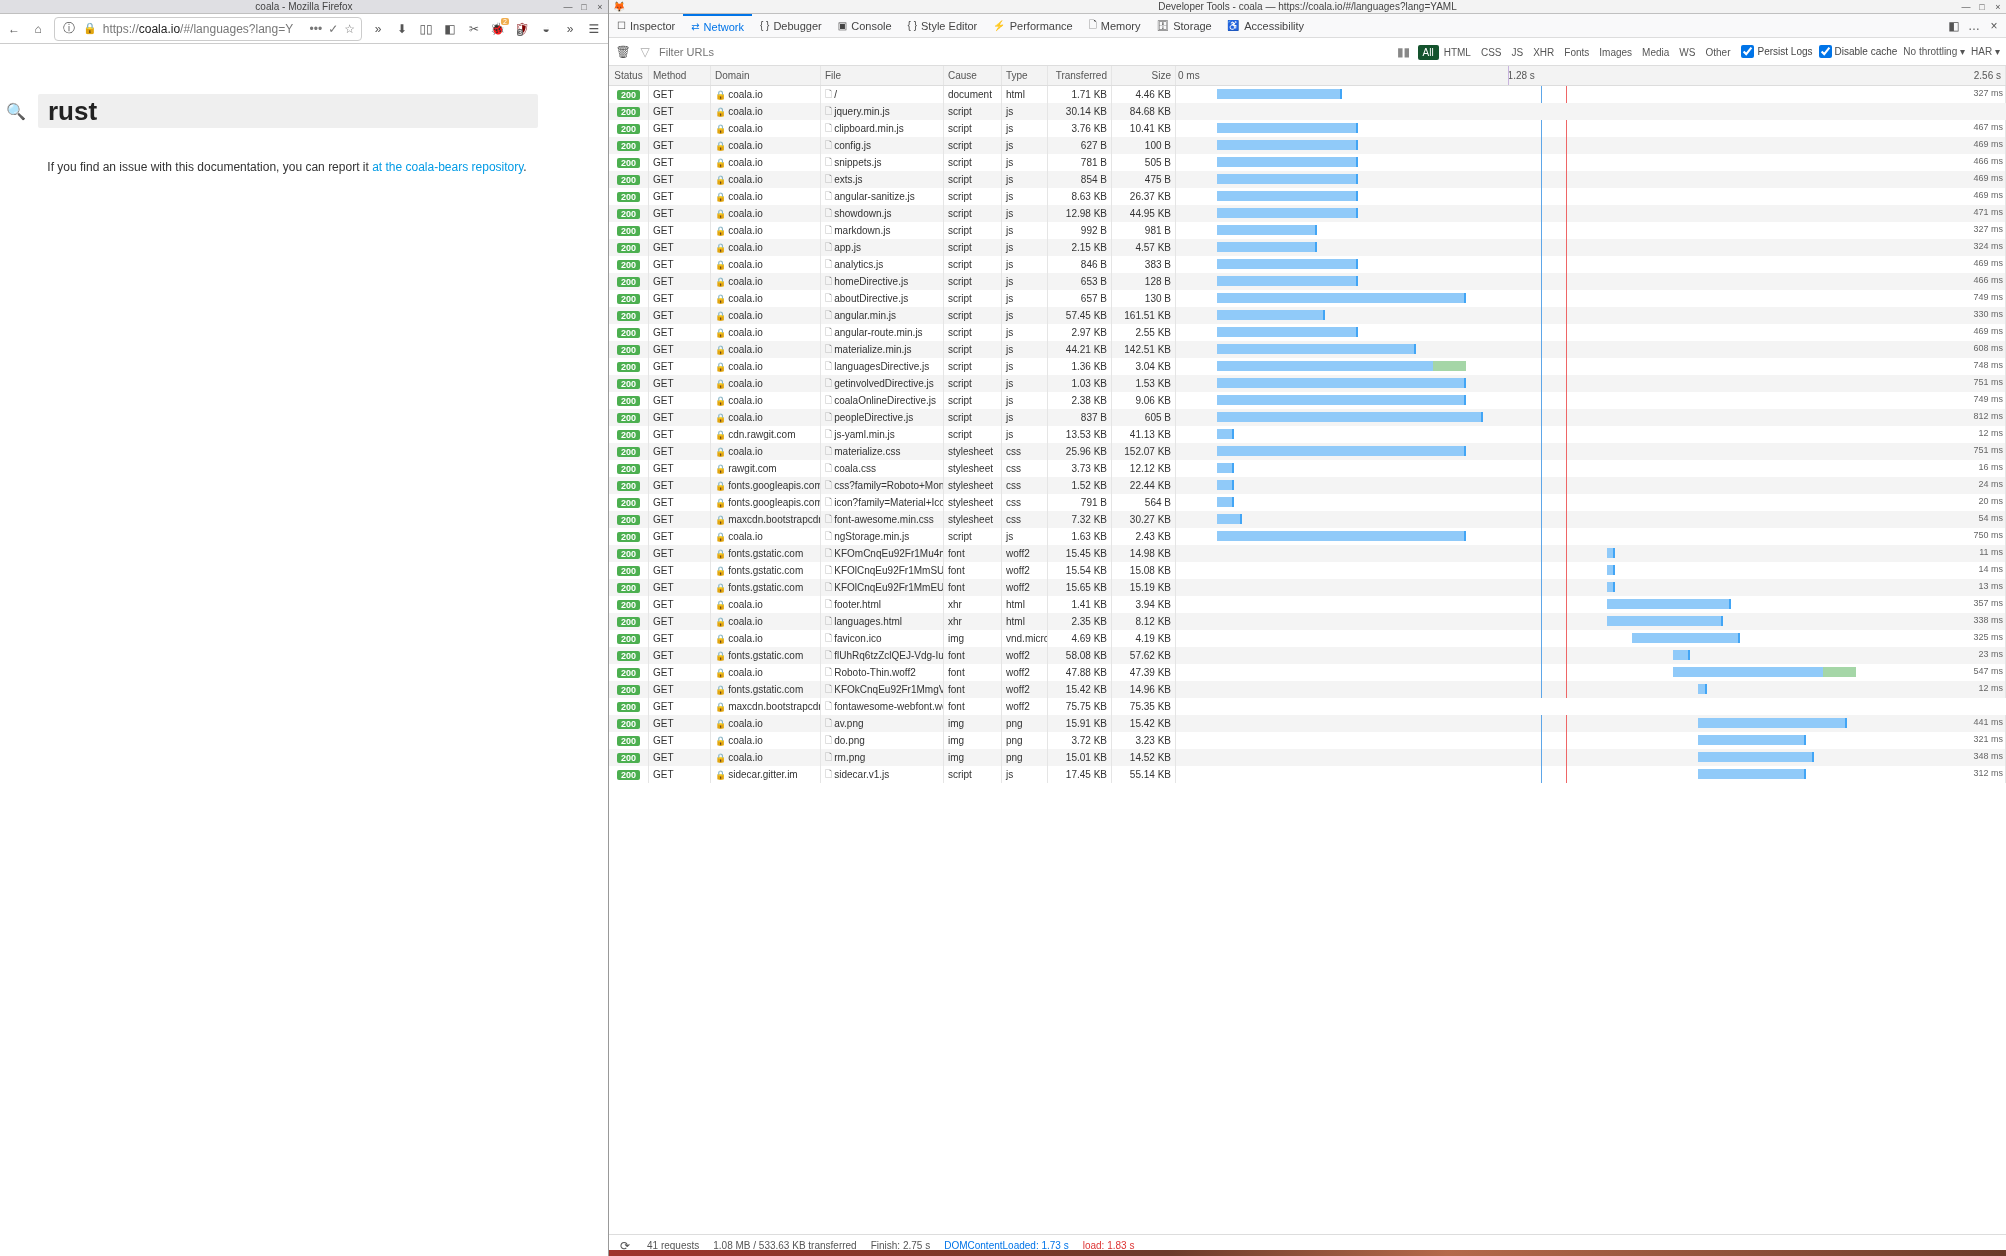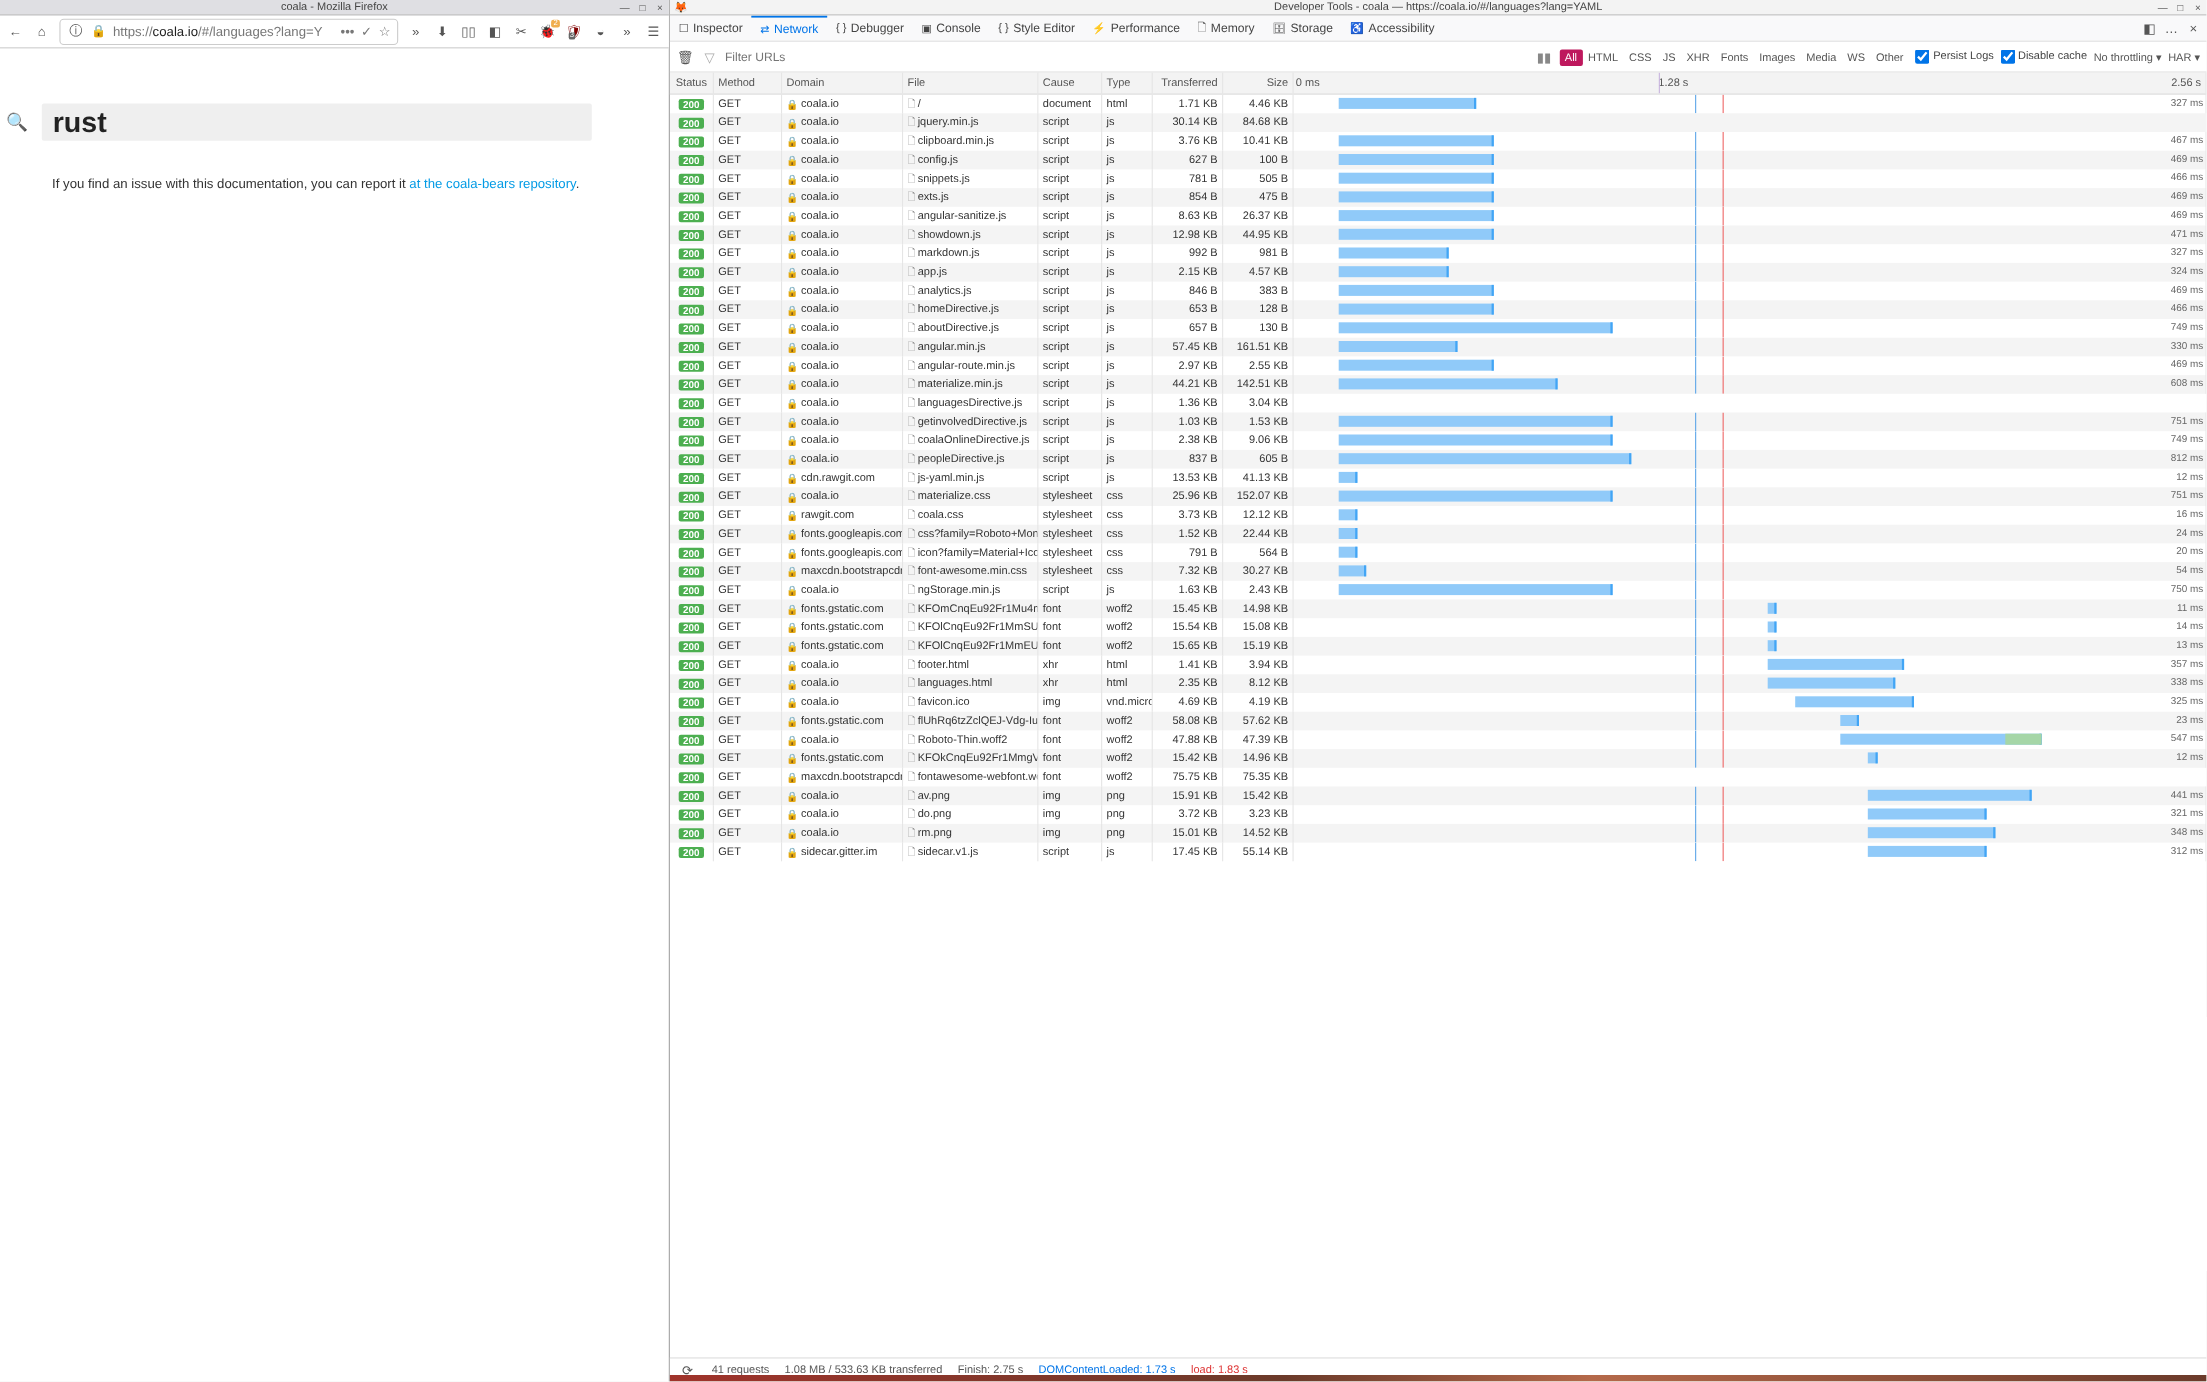--- a/index.html
+++ b/index.html
@@ -28,21 +28,21 @@
 
 .dt-tabs{height:24px;background:#f9f9fa;border-bottom:1px solid #ddd;display:flex;align-items:center;font-size:11px}
 .dt-tab{padding:0 8px;height:100%;display:flex;align-items:center;gap:4px;color:#444;border-right:0}
 .dt-tab.active{color:#0074e8;border-top:2px solid #0074e8}
 .dt-spacer{flex:1}
 .dt-win{display:flex;gap:4px;padding-right:4px}
 
 .filter-bar{height:28px;display:flex;align-items:center;gap:6px;padding:0 6px;border-bottom:1px solid #ddd;background:#fff}
 .filter-in{border:none;outline:none;flex:1;font-size:11px;color:#999}
 .chip{padding:2px 5px;font-size:10px;color:#555;border-radius:2px}
-.chip.active{background:#be185d;color:#fff}
+.chip.active{background:#14532d;color:#fff}
 .chk{display:flex;align-items:center;gap:3px;font-size:10px;color:#444}
 .chk input{accent-color:#0074e8}
 .sel{font-size:10px;border:none;color:#555}
 
 .net-head{display:flex;height:20px;background:#f3f3f3;border-bottom:1px solid #ddd;font-size:10px;color:#555}
 .net-head>div,.row>div{padding:0 4px;display:flex;align-items:center;border-right:1px solid #e5e5e5;overflow:hidden;white-space:nowrap;text-overflow:ellipsis}
 .c-status{width:40px;justify-content:center}
 .c-method{width:62px}
 .c-domain{width:110px}
 .c-file{width:123px}
@@ -466,20 +466,27 @@
         <div class="c-status">
           <span class="badge200">200</span>
         </div>
         <div class="c-method">GET</div>
         <div class="c-domain"><span class="slock">🔒</span>coala.io</div>
         <div class="c-file"><span class="fic">🗋</span>languagesDirective.js</div>
         <div class="c-cause">script</div>
         <div class="c-type">js</div>
         <div class="c-trans">1.36 KB</div>
         <div class="c-size">3.04 KB</div>
+        <div class="c-wf">
+          <div class="bar" style="left:5%;width:30%"></div>
+          <div class="bar2" style="left:31%;width:4%"></div>
+          <span class="tm">748 ms</span>
+          <div class="wf-mark b" style="left:44%"></div>
+          <div class="wf-mark r" style="left:47%"></div>
+        </div>
       </div>
       <div class="row">
         <div class="c-status">
           <span class="badge200">200</span>
         </div>
         <div class="c-method">GET</div>
         <div class="c-domain"><span class="slock">🔒</span>coala.io</div>
         <div class="c-file"><span class="fic">🗋</span>getinvolvedDirective.js</div>
         <div class="c-cause">script</div>
         <div class="c-type">js</div>

